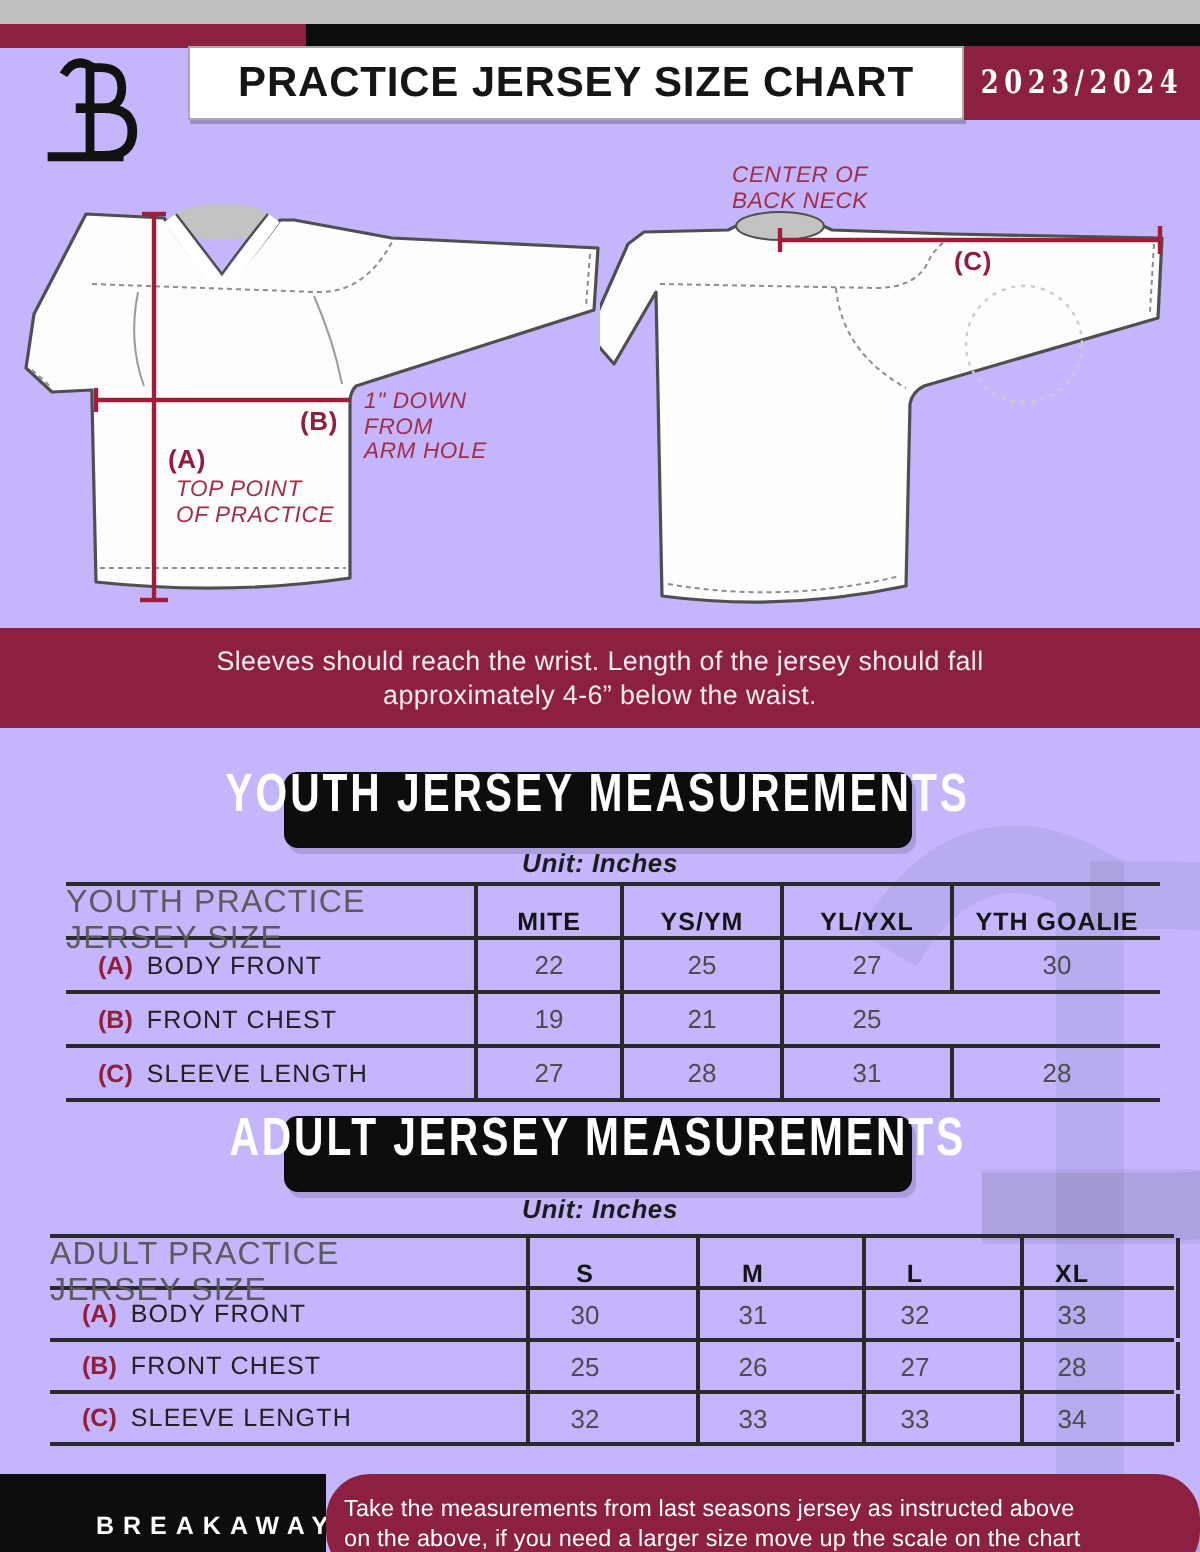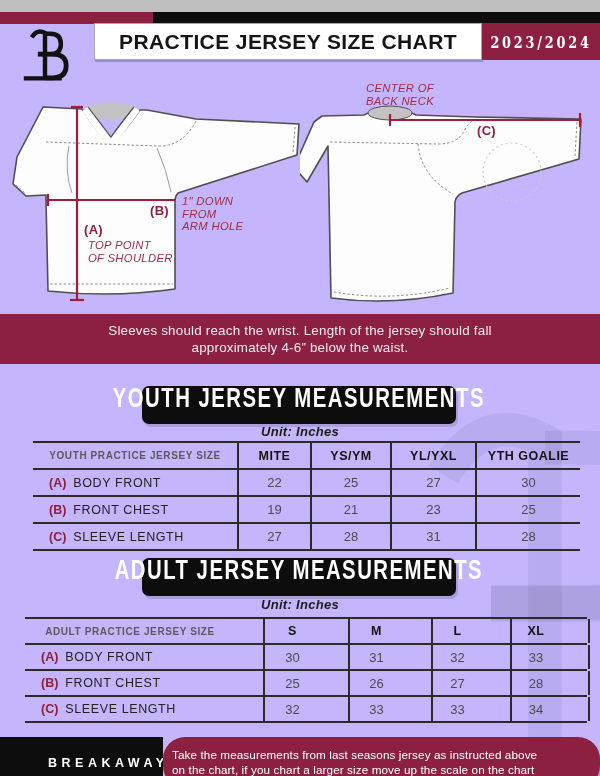--- a/index.html
+++ b/index.html
@@ -36,21 +36,21 @@
   .unit{width:600px;text-align:center;font-style:italic;font-weight:600;font-size:13px;color:#1c1c1c;letter-spacing:.3px;}
 
   
   .trow{display:grid;border-top:2px solid #2a2a2a;}
   .trow:last-child{border-bottom:2px solid #2a2a2a;}
   .ytab .trow{grid-template-columns:204px 73px 80px 85px 105px;height:25px;}
   .atab .trow{grid-template-columns:210px 57px 55px 51px 50px 52px 87px;height:24px;gap:28px;}
   .tc{display:flex;align-items:center;justify-content:center;border-left:2px solid #2a2a2a;color:#4c4c4c;font-size:13px;}
   .tc:first-child{border-left:none;}
   .hrow .tc{font-weight:bold;color:#141414;font-size:12.5px;letter-spacing:.5px;}
-  .hrow .tc:first-child{font-weight:bold;color:#5b5b5b;font-size:10px;letter-spacing:.6px;}
+  .hrow .tc:first-child{font-weight:normal;color:#5b5b5b;font-size:16px;letter-spacing:.6px;}
   .drow .tc:first-child{justify-content:flex-start;padding-left:16px;}
   .rletter{color:#8e1f3d;font-weight:bold;font-size:12.5px;margin-right:7px;}
   .rname{color:#222;font-size:12.5px;letter-spacing:.6px;}
 
   
   .foot-black{left:0;top:725px;width:163px;height:51px;background:#0d0d0d;display:flex;align-items:center;}
   .foot-maroon{left:163px;top:725px;width:437px;height:51px;background:#8c2041;color:#fff;
                display:flex;flex-direction:column;justify-content:center;padding-left:9px;box-sizing:border-box;border-radius:22px;}
   .foot-maroon div{font-size:11.7px;line-height:14.2px;letter-spacing:.1px;white-space:nowrap;}
   .brand{color:#fff;font-weight:bold;font-size:12.5px;letter-spacing:4.5px;margin-left:10px;white-space:nowrap;}
@@ -129,21 +129,21 @@
 
   <div class="abs meas-label" style="left:150px;top:191px">(B)</div>
   <div class="abs meas-note" style="left:182px;top:183px">
     <div>1" DOWN</div>
     <div>FROM</div>
     <div>ARM HOLE</div>
   </div>
   <div class="abs meas-label" style="left:84px;top:210px">(A)</div>
   <div class="abs meas-note" style="left:88px;top:227px">
     <div>TOP POINT</div>
-    <div>OF SHOULDER</div>
+    <div>OF PRACTICE</div>
   </div>
   <div class="abs meas-note" style="left:366px;top:70px">
     <div>CENTER OF</div>
     <div>BACK NECK</div>
   </div>
   <div class="abs meas-label" style="left:477px;top:111px">(C)</div>
 
   <div class="abs banner">
     <div>Sleeves should reach the wrist. Length of the jersey should fall</div>
     <div>approximately 4-6” below the waist.</div>
@@ -172,21 +172,20 @@
       <div class="tc">27</div>
       <div class="tc">30</div>
     </div>
     <div class="trow drow">
       <div class="tc">
         <span class="rletter">(B)</span>
         <span class="rname">FRONT CHEST</span>
       </div>
       <div class="tc">19</div>
       <div class="tc">21</div>
-      <div class="tc">23</div>
       <div class="tc">25</div>
     </div>
     <div class="trow drow">
       <div class="tc">
         <span class="rletter">(C)</span>
         <span class="rname">SLEEVE LENGTH</span>
       </div>
       <div class="tc">27</div>
       <div class="tc">28</div>
       <div class="tc">31</div>
@@ -246,16 +245,16 @@
       <div class="tc">35</div>
     </div>
   </div>
 
   <div class="abs foot-black">
 
     <span class="brand" style="margin-left:48px">BREAKAWAY</span>
   </div>
   <div class="abs foot-maroon">
     <div>Take the measurements from last seasons jersey as instructed above</div>
-    <div>on the chart, if you chart a larger size move up the scale on the chart</div>
+    <div>on the above, if you need a larger size move up the scale on the chart</div>
   </div>
 
 </div>
 
 </body></html>

